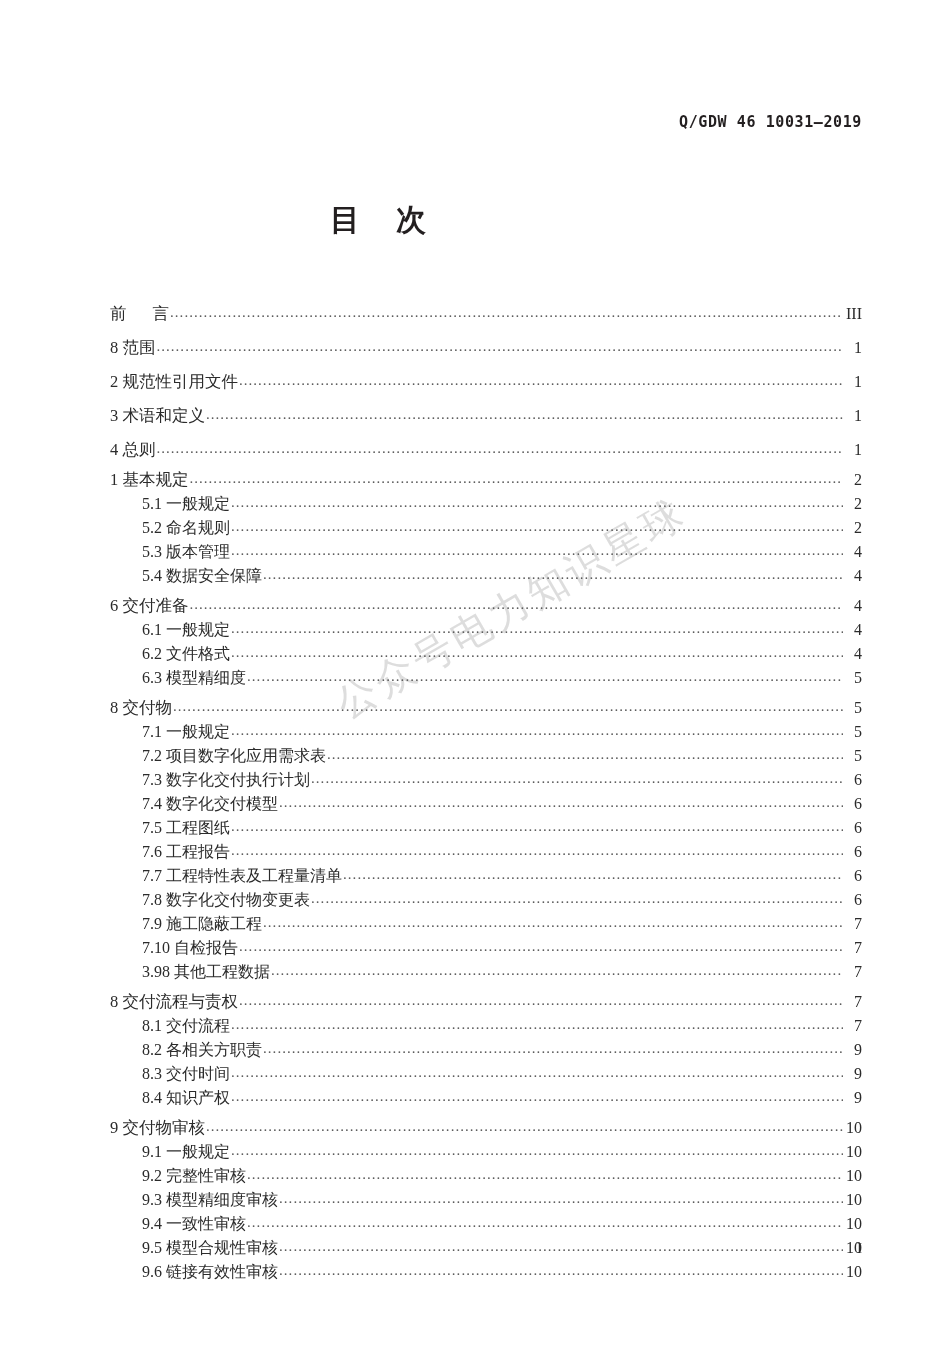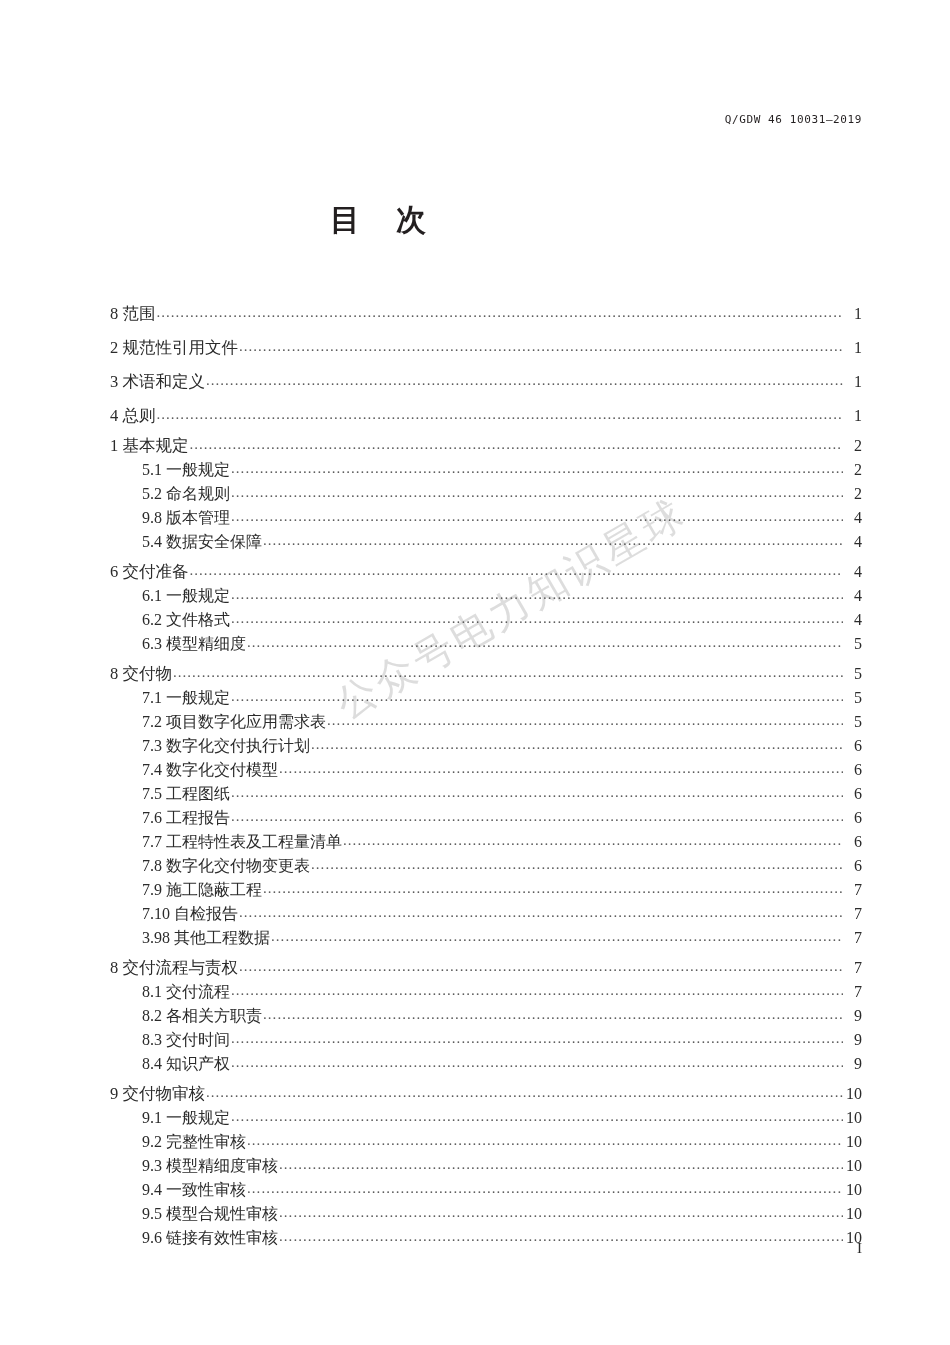--- a/index.html
+++ b/index.html
@@ -36,22 +36,22 @@
     user-select: none;
     z-index: 0;
   }
 
   
   .doc-header {
     position: absolute;
     top: 113px;
     right: 88px;
     font-family: "DejaVu Sans Mono", "Liberation Mono", monospace;
-    font-size: 11px;
-    font-weight: normal;
+    font-size: 15px;
+    font-weight: bold;
     letter-spacing: 0.6px;
     color: #231f20;
     white-space: nowrap;
     z-index: 3;
   }
 
   
   .doc-title {
     position: absolute;
     top: 200px;
@@ -141,20 +141,25 @@
   <div class="watermark">公众号电力知识星球</div>
 
   <div class="doc-header">Q/GDW 46 10031—2019</div>
 
   <div class="doc-title">
     <span>目</span><span class="gap"></span><span>次</span>
   </div>
 
   <div class="toc" id="toc-container">
       <div class="toc-row lvl0">
+        <span class="toc-label"><span>前</span><span class="wide-gap"></span><span>言</span></span>
+        <span class="toc-dots"></span>
+        <span class="toc-page">III</span>
+      </div>
+      <div class="toc-row lvl0">
         <span class="toc-label">8 范围</span>
         <span class="toc-dots"></span>
         <span class="toc-page">1</span>
       </div>
       <div class="toc-row lvl0">
         <span class="toc-label">2 规范性引用文件</span>
         <span class="toc-dots"></span>
         <span class="toc-page">1</span>
       </div>
       <div class="toc-row lvl0">
@@ -176,21 +181,21 @@
         <span class="toc-label">5.1 一般规定</span>
         <span class="toc-dots"></span>
         <span class="toc-page">2</span>
       </div>
       <div class="toc-row lvl1">
         <span class="toc-label">5.2 命名规则</span>
         <span class="toc-dots"></span>
         <span class="toc-page">2</span>
       </div>
       <div class="toc-row lvl1">
-        <span class="toc-label">9.8 版本管理</span>
+        <span class="toc-label">5.3 版本管理</span>
         <span class="toc-dots"></span>
         <span class="toc-page">4</span>
       </div>
       <div class="toc-row lvl1">
         <span class="toc-label">5.4 数据安全保障</span>
         <span class="toc-dots"></span>
         <span class="toc-page">4</span>
       </div>
       <div class="toc-row lvl0 compact">
         <span class="toc-label">6 交付准备</span>

